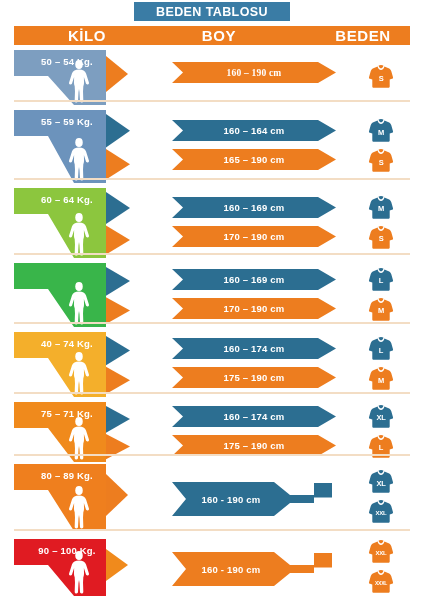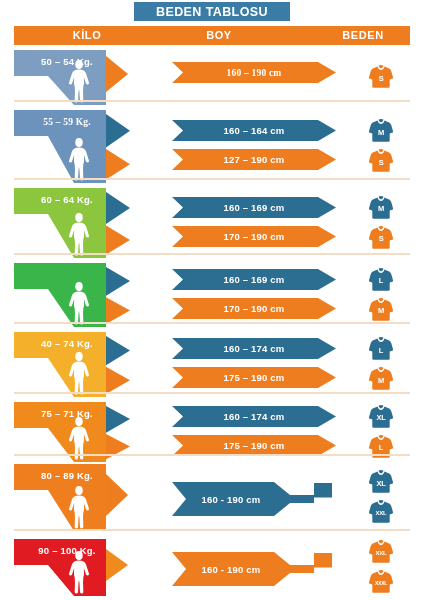--- a/index.html
+++ b/index.html
@@ -46,21 +46,21 @@
     width: 396px;
     height: 19px;
     background: #ED7D1F;
   }
   .header-cell {
     position: absolute;
     top: 0;
     height: 19px;
     line-height: 19px;
     color: #ffffff;
-    font-size: 11px;
+    font-size: 15px;
     font-weight: bold;
     letter-spacing: 0.6px;
     text-align: center;
   }
   .hc-kilo  { left: 28px;  width: 90px; }
   .hc-boy   { left: 160px; width: 90px; }
   .hc-beden { left: 310px; width: 78px; }
 
   
   .row {
@@ -197,21 +197,21 @@
           </svg>
           <span class="boy-text">160 – 190 cm</span>
         </div>
         <div class="sweater" style="left: 368px; top: 16px;"><svg width="26" height="26" viewBox="0 0 26 26">
             <path d="M9.6 2.4 L6.0 4.0 C4.2 4.8 3.2 5.6 2.7 7.2 L1.0 13.2 C0.8 14.0 1.2 14.6 2.0 14.8 L4.3 15.4 L4.3 22.4 C4.3 23.3 4.9 23.8 5.8 23.8 L20.2 23.8 C21.1 23.8 21.7 23.3 21.7 22.4 L21.7 15.4 L24.0 14.8 C24.8 14.6 25.2 14.0 25.0 13.2 L23.3 7.2 C22.8 5.6 21.8 4.8 20.0 4.0 L16.4 2.4 C15.9 4.6 14.6 5.9 13.0 5.9 C11.4 5.9 10.1 4.6 9.6 2.4 Z" fill="#ED7D1F"></path>
             <path d="M10.6 1.6 C10.9 3.4 11.8 4.4 13.0 4.4 C14.2 4.4 15.1 3.4 15.4 1.6 C14.7 1.1 13.9 0.9 13.0 0.9 C12.1 0.9 11.3 1.1 10.6 1.6 Z" fill="#ED7D1F"></path>
           </svg><div class="sweater-letter">S</div></div>
       </div>
       <div class="row" style="top: 108px; height: 76px;">
         <div class="divider" style="top: -8px;"></div>
-        <div class="kilo-group" style="height: 76px; font-family: Liberation Serif, serif;">
+        <div class="kilo-group" style="height: 76px;">
           <svg width="140" height="76" viewBox="0 0 140 76" class="kilo-shape">
             <path d="M0 2 L92 2 L92 75 L60 75 L34 28 L0 28 Z" fill="#6C93BC"></path>
           </svg>
           <div class="kilo-label">55 – 59 Kg.</div>
           <div class="figure-box" style="left: 50px; top: 28px;">
             <svg width="30" height="46" viewBox="0 0 40 64" class="figure-svg">
               <g fill="#ffffff">
                 <ellipse cx="20" cy="9" rx="5.2" ry="6.2"></ellipse>
                 <path d="M20 16 C15 16 11.5 18 10.2 21.5 L6.2 34 C5.8 35.4 6.5 36.6 7.7 36.9 C8.9 37.2 10.0 36.6 10.4 35.3 L13.2 26.5 L13.0 34.5 C13.0 36.2 13.4 37.6 14.0 39.2 L14.4 46.5 L14.0 59.5 C13.95 61.0 14.9 62.0 16.3 62.0 C17.7 62.0 18.6 61.1 18.65 59.6 L19.3 47.5 L20 43.2 L20.7 47.5 L21.35 59.6 C21.4 61.1 22.3 62.0 23.7 62.0 C25.1 62.0 26.05 61.0 26.0 59.5 L25.6 46.5 L26.0 39.2 C26.6 37.6 27.0 36.2 27.0 34.5 L26.8 26.5 L29.6 35.3 C30.0 36.6 31.1 37.2 32.3 36.9 C33.5 36.6 34.2 35.4 33.8 34.0 L29.8 21.5 C28.5 18 25 16 20 16 Z"></path>
               </g>
@@ -225,21 +225,21 @@
         <div class="boy-arrow" style="left: 172px; top: 12px; width: 164px; height: 21px;">
           <svg width="164" height="21" viewBox="0 0 164 21" style="position: absolute; left: 0px; top: 0px;">
             <path d="M0 0 L146 0 L164 10.5 L146 21 L0 21 L11 10.5 Z" fill="#2C6E91"></path>
           </svg>
           <span class="boy-text">160 – 164 cm</span>
         </div>
         <div class="boy-arrow" style="left: 172px; top: 41px; width: 164px; height: 21px;">
           <svg width="164" height="21" viewBox="0 0 164 21" style="position: absolute; left: 0px; top: 0px;">
             <path d="M0 0 L146 0 L164 10.5 L146 21 L0 21 L11 10.5 Z" fill="#ED7D1F"></path>
           </svg>
-          <span class="boy-text">127 – 190 cm</span>
+          <span class="boy-text">165 – 190 cm</span>
         </div>
         <div class="sweater" style="left: 368px; top: 10px;"><svg width="26" height="26" viewBox="0 0 26 26">
             <path d="M9.6 2.4 L6.0 4.0 C4.2 4.8 3.2 5.6 2.7 7.2 L1.0 13.2 C0.8 14.0 1.2 14.6 2.0 14.8 L4.3 15.4 L4.3 22.4 C4.3 23.3 4.9 23.8 5.8 23.8 L20.2 23.8 C21.1 23.8 21.7 23.3 21.7 22.4 L21.7 15.4 L24.0 14.8 C24.8 14.6 25.2 14.0 25.0 13.2 L23.3 7.2 C22.8 5.6 21.8 4.8 20.0 4.0 L16.4 2.4 C15.9 4.6 14.6 5.9 13.0 5.9 C11.4 5.9 10.1 4.6 9.6 2.4 Z" fill="#2C6E91"></path>
             <path d="M10.6 1.6 C10.9 3.4 11.8 4.4 13.0 4.4 C14.2 4.4 15.1 3.4 15.4 1.6 C14.7 1.1 13.9 0.9 13.0 0.9 C12.1 0.9 11.3 1.1 10.6 1.6 Z" fill="#2C6E91"></path>
           </svg><div class="sweater-letter">M</div></div>
         <div class="sweater" style="left: 368px; top: 40px;"><svg width="26" height="26" viewBox="0 0 26 26">
             <path d="M9.6 2.4 L6.0 4.0 C4.2 4.8 3.2 5.6 2.7 7.2 L1.0 13.2 C0.8 14.0 1.2 14.6 2.0 14.8 L4.3 15.4 L4.3 22.4 C4.3 23.3 4.9 23.8 5.8 23.8 L20.2 23.8 C21.1 23.8 21.7 23.3 21.7 22.4 L21.7 15.4 L24.0 14.8 C24.8 14.6 25.2 14.0 25.0 13.2 L23.3 7.2 C22.8 5.6 21.8 4.8 20.0 4.0 L16.4 2.4 C15.9 4.6 14.6 5.9 13.0 5.9 C11.4 5.9 10.1 4.6 9.6 2.4 Z" fill="#ED7D1F"></path>
             <path d="M10.6 1.6 C10.9 3.4 11.8 4.4 13.0 4.4 C14.2 4.4 15.1 3.4 15.4 1.6 C14.7 1.1 13.9 0.9 13.0 0.9 C12.1 0.9 11.3 1.1 10.6 1.6 Z" fill="#ED7D1F"></path>
           </svg><div class="sweater-letter">S</div></div>
       </div>

